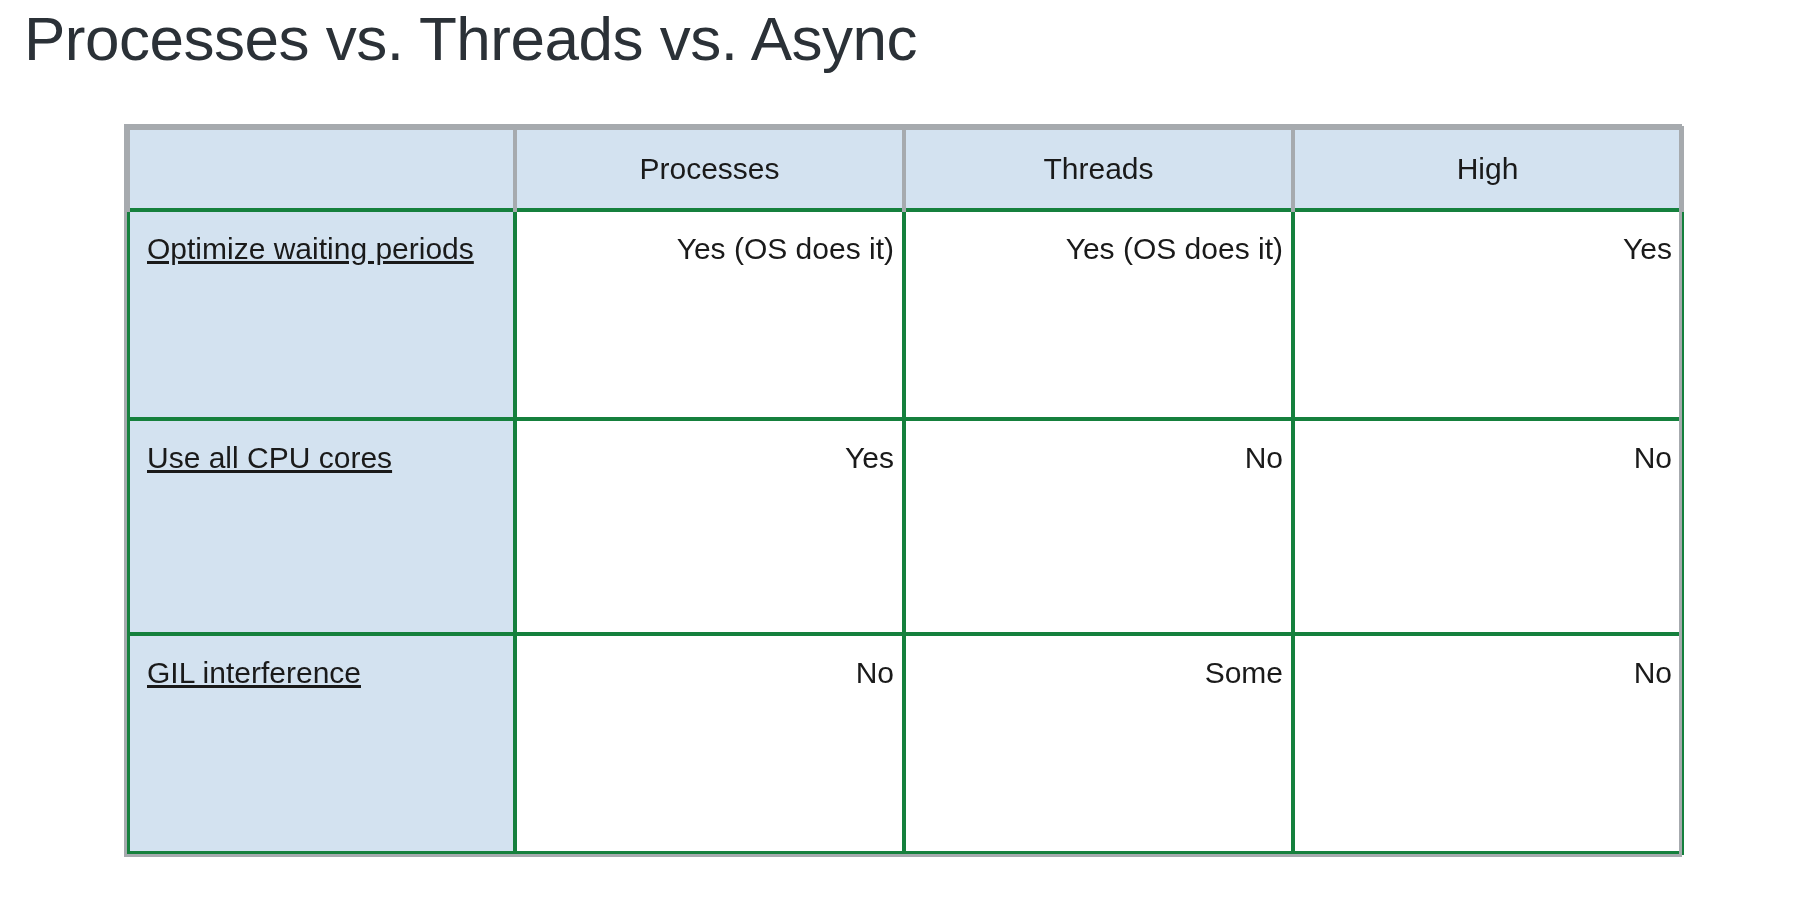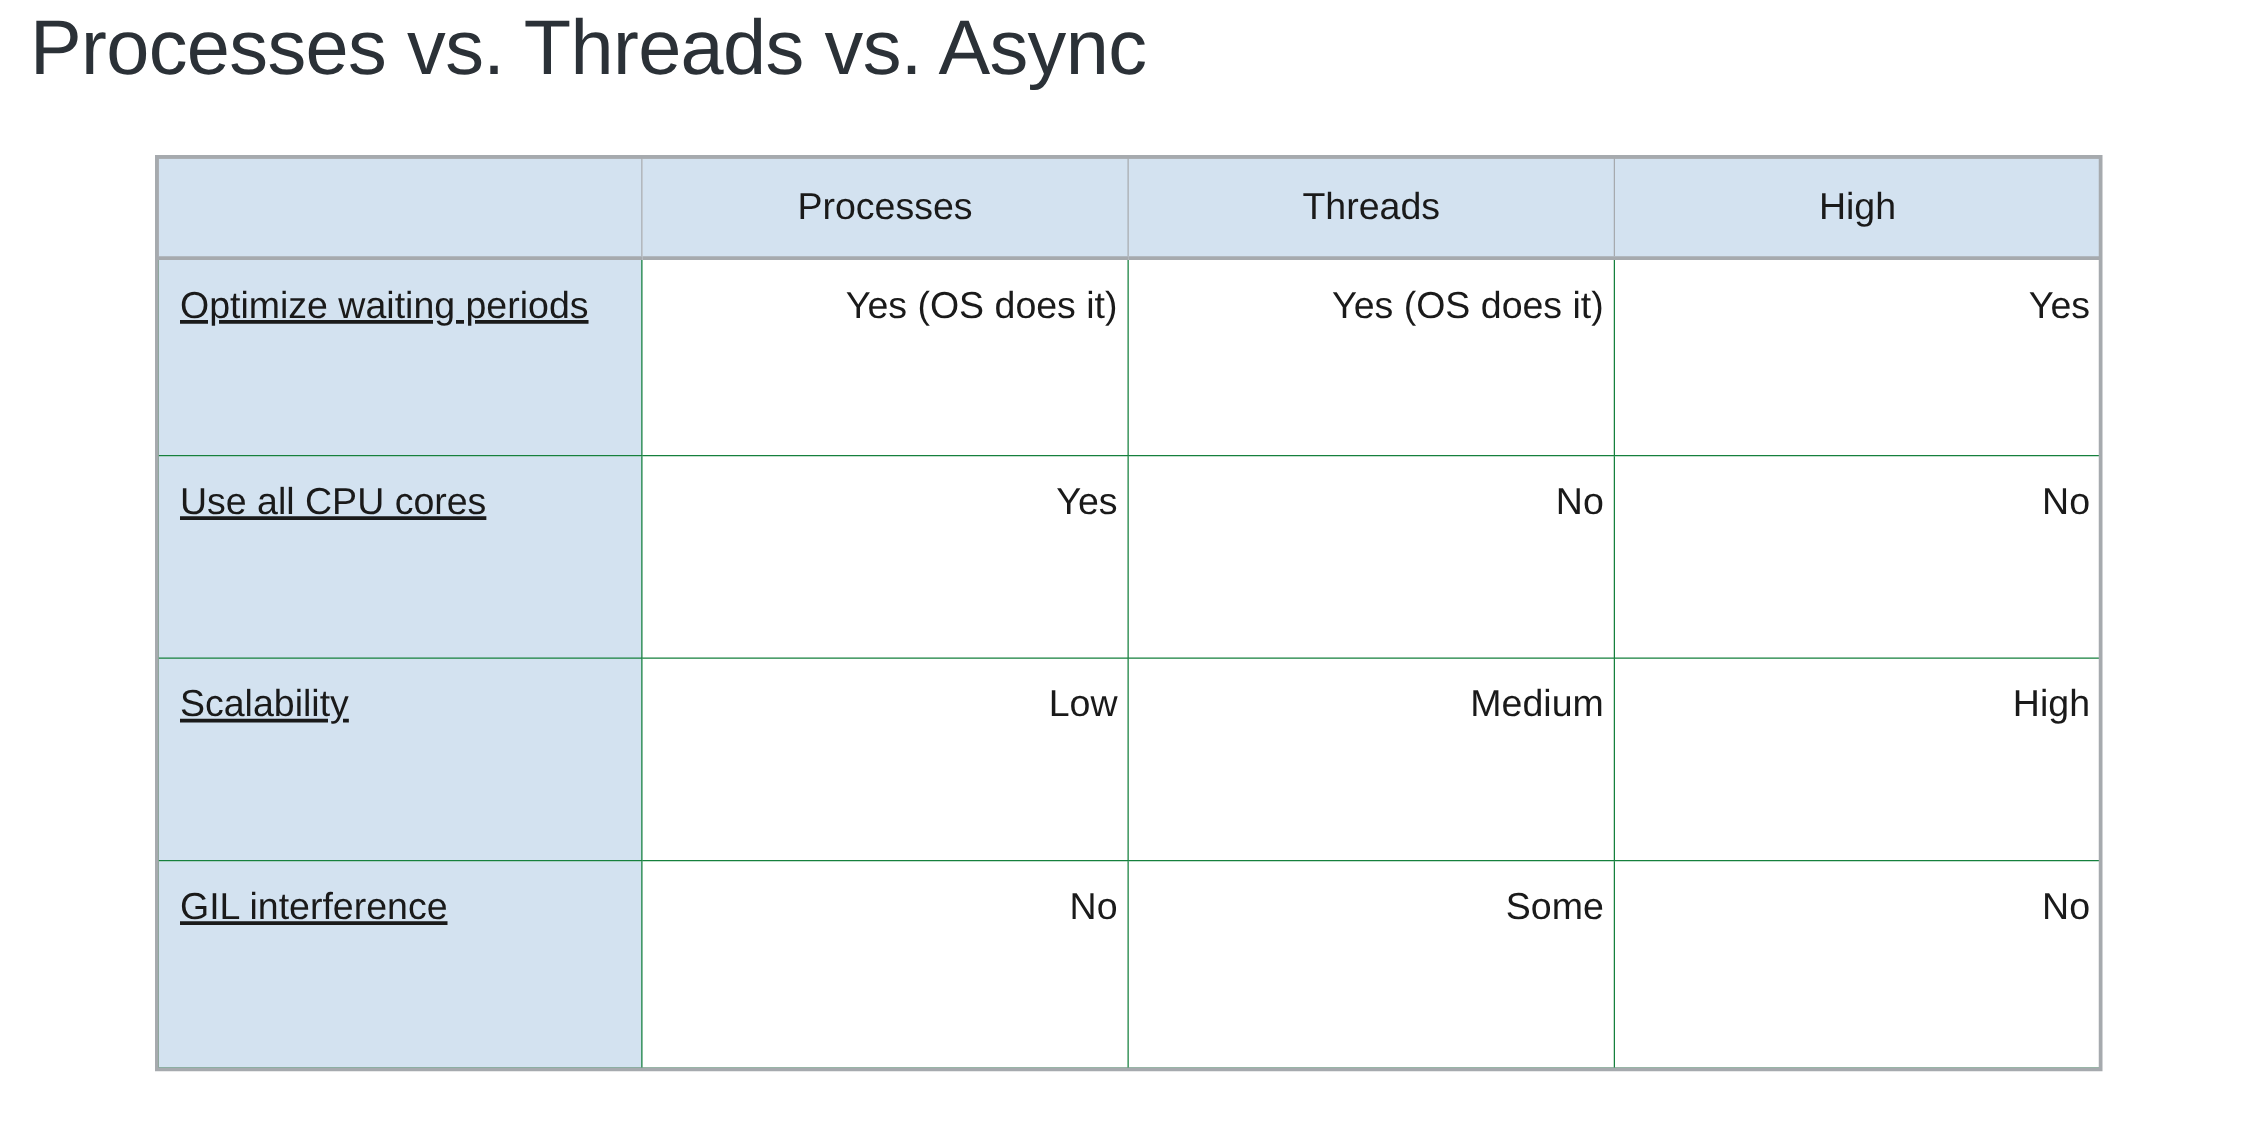--- a/index.html
+++ b/index.html
@@ -47,21 +47,21 @@
     border-collapse: collapse;
     table-layout: fixed;
     background: #ffffff;
   }
 
   #compare-table col.c-label { width: 387px; }
   #compare-table col.c-data  { width: 389px; }
 
   #compare-table th,
   #compare-table td {
-    border: 1px solid #15803d;
+    border: 4px solid #15803d;
     padding: 0;
     vertical-align: top;
     font-weight: 400;
     font-size: 30px;
     line-height: 38px;
     color: #1a1a1a;
   }
 
   
   #compare-table thead th {
@@ -175,34 +175,20 @@
           <span class="cell-text">Yes</span>
         </td>
         <td class="data-cell">
           <span class="cell-text">No</span>
         </td>
         <td class="data-cell">
           <span class="cell-text">No</span>
         </td>
       </tr>
 
-      <tr style="height:130px">
-        <th class="row-label">
-          <span class="cell-text">Scalability</span>
-        </th>
-        <td class="data-cell">
-          <span class="cell-text">Low</span>
-        </td>
-        <td class="data-cell">
-          <span class="cell-text">Medium</span>
-        </td>
-        <td class="data-cell">
-          <span class="cell-text">High</span>
-        </td>
-      </tr>
 
 
       <tr style="height:133px">
         <th class="row-label">
           <span class="cell-text">GIL interference</span>
         </th>
         <td class="data-cell">
           <span class="cell-text">No</span>
         </td>
         <td class="data-cell">

